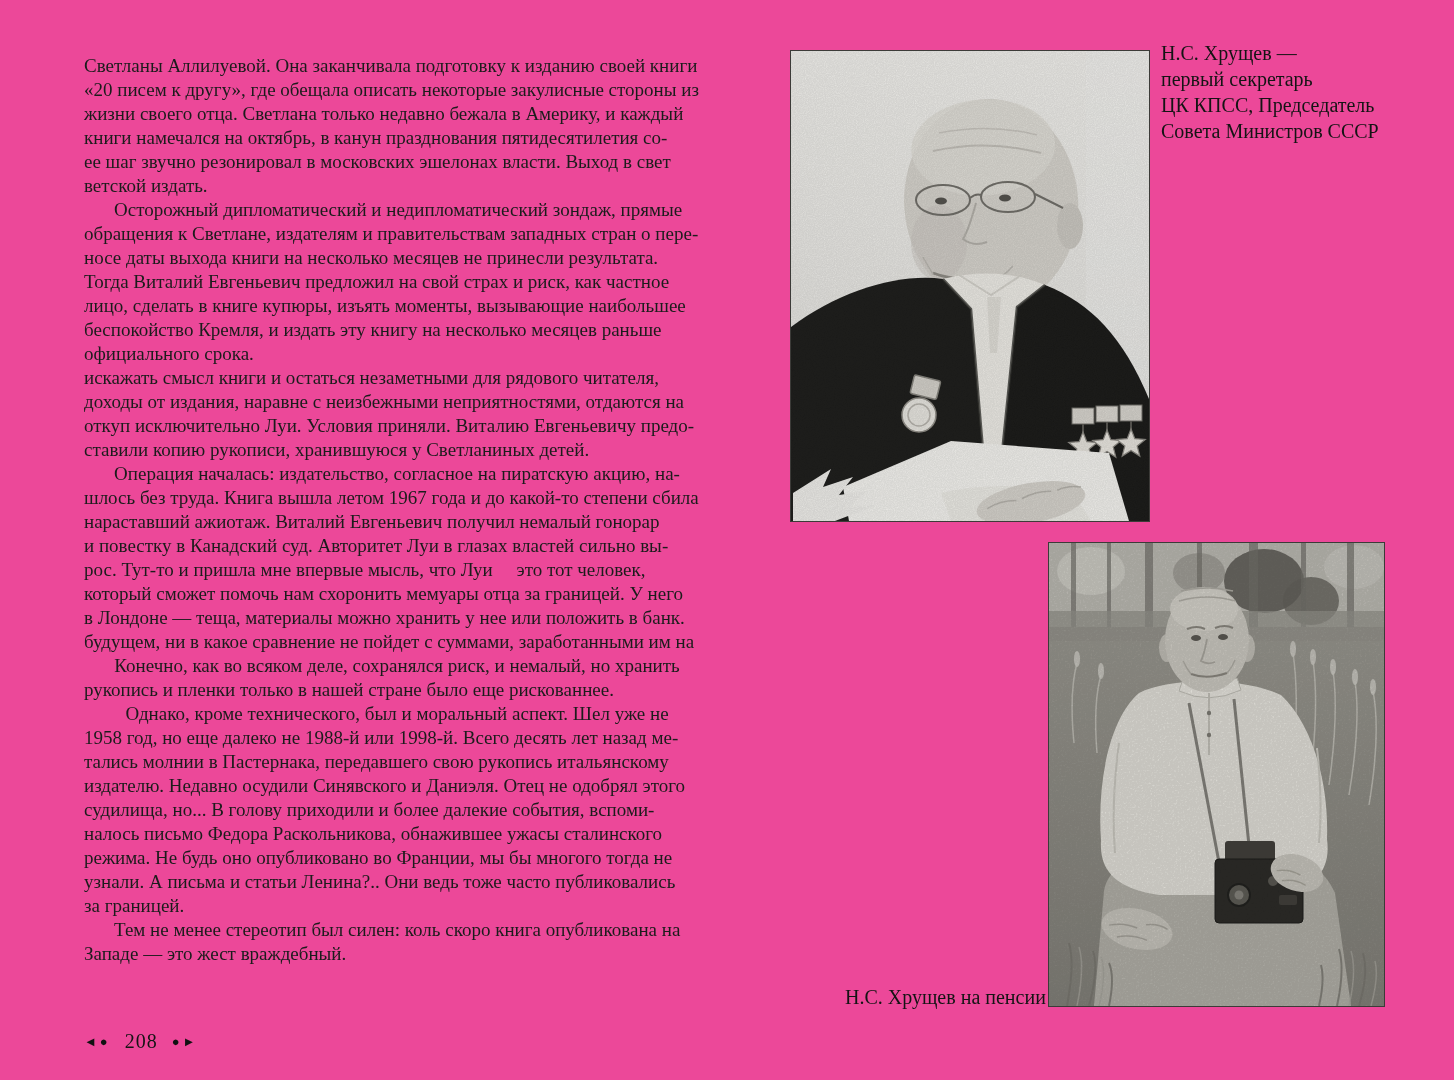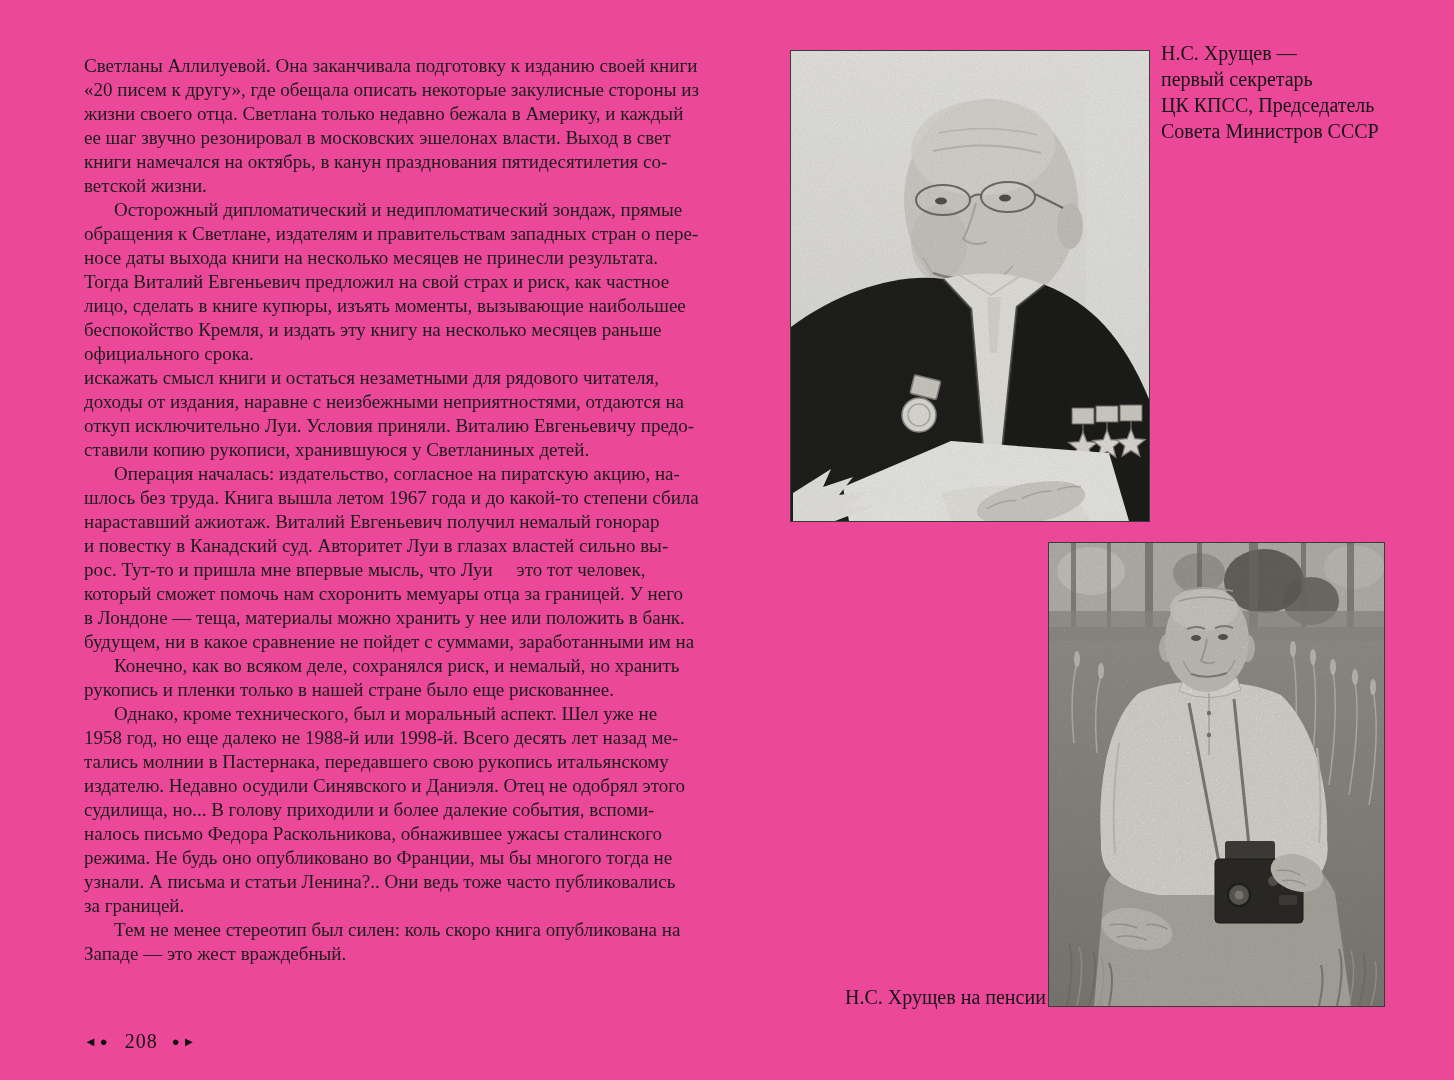--- a/index.html
+++ b/index.html
@@ -3,21 +3,21 @@
 <meta charset="utf-8">
 <style>
   html,body { margin:0; padding:0; background:#ffffff; }
   .spread {
     position:relative; width:1454px; height:1080px; background:#ec4899;
     font-family:"Liberation Serif", serif; color:#1c1c1c; overflow:hidden;
   }
   .text-column { position:absolute; left:84px; top:54px; width:596px; font-size:19px; line-height:24px; }
   .para { margin:0; }
   .line { white-space:nowrap; height:24px; overflow:visible; }
-  .line.indent { padding-left:30px; }
+  .line.indent { padding-left:30px;text-align:center; }
   .pagination { position:absolute; left:84px; top:1030px; width:596px; text-align:left; font-size:20px; color:#141414; }
   .orn { font-size:13px; letter-spacing:3px; vertical-align:2px; color:#111; }
   .pagenum { padding:0 14px; letter-spacing:1px; }
   .photo { position:absolute; margin:0; border:1px solid #3c3b38; background:#e8e7e3; }
   .photo svg { display:block; }
   .photo1 { left:790px; top:50px; }
   .photo2 { left:1048px; top:542px; }
   .caption { position:absolute; font-size:20px; color:#141414; }
   .caption1 { left:1161px; top:40px; line-height:26px; width:260px; }
   .cap-line { white-space:nowrap; }
@@ -26,23 +26,23 @@
 </head>
 <body>
 
 <div class="spread">
 
   <div class="text-column">
       <div class="para">
         <div class="line">Светланы Аллилуевой. Она заканчивала подготовку к изданию своей книги</div>
         <div class="line">«20 писем к другу», где обещала описать некоторые закулисные стороны из</div>
         <div class="line">жизни своего отца. Светлана только недавно бежала в Америку, и каждый</div>
+        <div class="line">книги намечался на октябрь, в канун празднования пятидесятилетия со-</div>
         <div class="line">ее шаг звучно резонировал в московских эшелонах власти. Выход в свет</div>
-        <div class="line">книги намечался на октябрь, в канун празднования пятидесятилетия со-</div>
-        <div class="line">ветской жизни.</div>
+        <div class="line">ветской издать.</div>
       </div>
       <div class="para">
         <div class="line indent">Осторожный дипломатический и недипломатический зондаж, прямые</div>
         <div class="line">обращения к Светлане, издателям и правительствам западных стран о пере-</div>
         <div class="line">носе даты выхода книги на несколько месяцев не принесли результата.</div>
         <div class="line">Тогда Виталий Евгеньевич предложил на свой страх и риск, как частное</div>
         <div class="line">лицо, сделать в книге купюры, изъять моменты, вызывающие наибольшее</div>
         <div class="line">беспокойство Кремля, и издать эту книгу на несколько месяцев раньше</div>
         <div class="line">официального срока.</div>
       </div>

